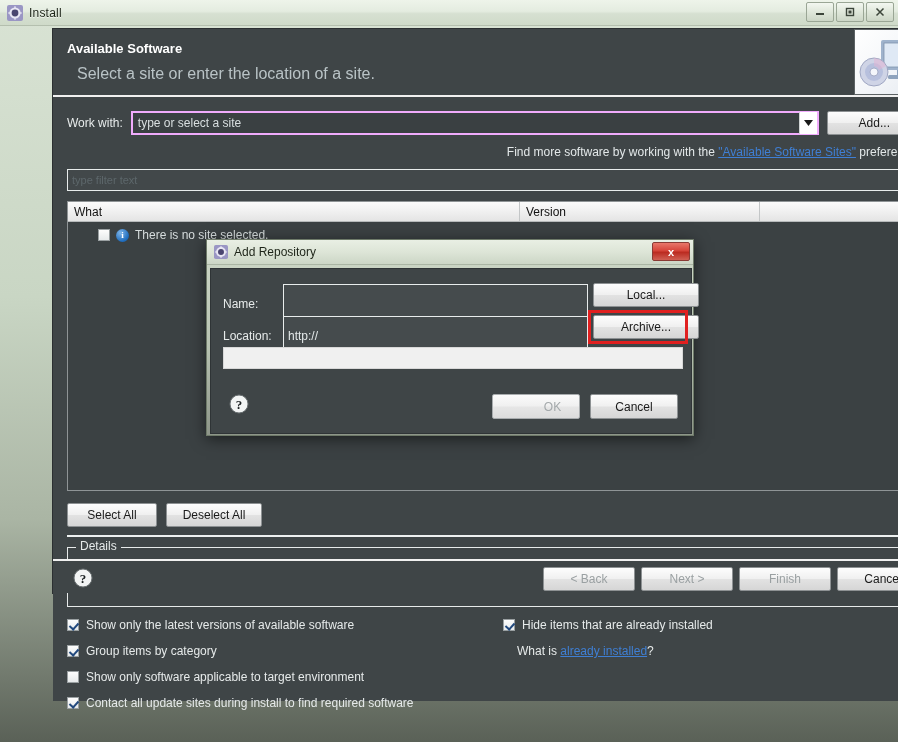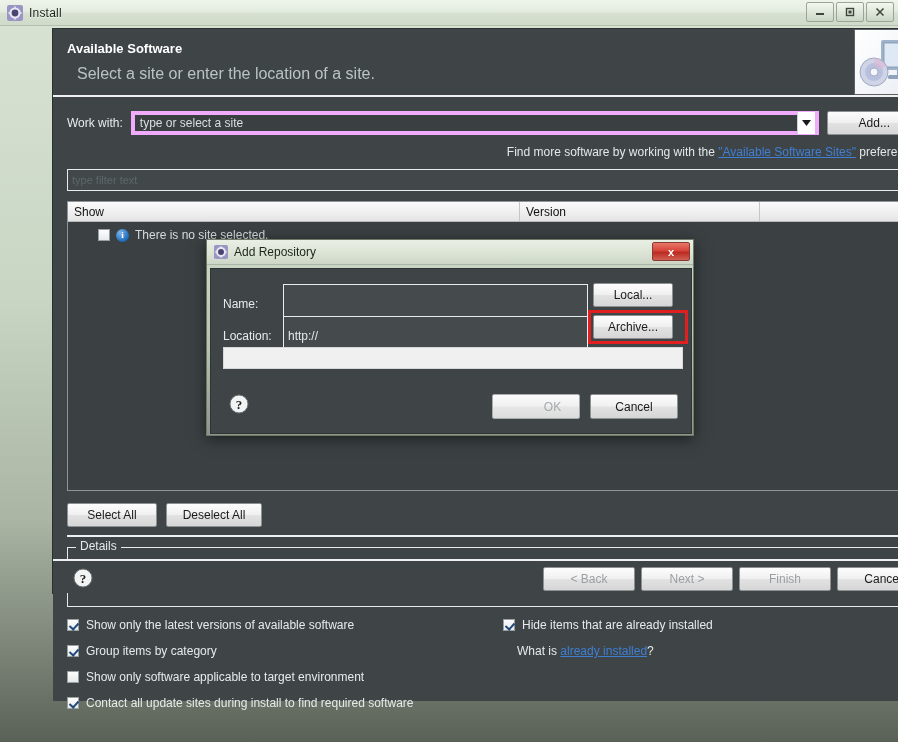--- a/index.html
+++ b/index.html
@@ -91,21 +91,21 @@
   }
   #workwith-row {
     position: absolute; left: 14px; top: 14px;
     display: flex; align-items: center; gap: 8px;
   }
   #workwith-label { font-size: 12px; color: #e8ecec; }
   #combo {
     position: relative;
     width: 688px; height: 24px;
     background: #3a4042;
-    border: 4px solid #f0abfc;
+    border: 2px solid #f0abfc;
     display: flex; align-items: center;
   }
   #combo-value {
     font-size: 12px; color: #d9dfe0;
     padding-left: 5px;
     flex: 1 1 auto;
   }
   #combo-arrow {
     width: 18px; height: 22px;
     background: #ffffff;
@@ -301,21 +301,21 @@
   .m-input {
     width: 305px; height: 40px;
     background: #454b4d;
     border: 1px solid #e8ecec;
     display: flex; align-items: center;
     padding-left: 4px;
     font-size: 12px; color: #e2e7e8;
   }
   .m-btn {
     position: absolute;
-    width: 80px; height: 24px;
+    width: 106px; height: 24px;
     font-size: 12px; color: #1a1a1a;
     background: linear-gradient(180deg,#fdfdfd 0%,#f0f0f0 48%,#e2e2e2 52%,#d6d6d6 100%);
     border: 1px solid #8d9193;
     border-radius: 2px;
     display: flex; align-items: center; justify-content: center;
     cursor: default;
   }
   #m-local { left: 382px; top: 14px; }
   #m-archive { left: 382px; top: 46px; }
   #archive-highlight {
@@ -435,21 +435,21 @@
         <span>Find more software by working with the </span><span class="link">"Available Software Sites"</span><span> preferences.</span>
       </div>
 
       <div id="filter-box">
         <span id="filter-ph">type filter text</span>
         <span id="filter-clear"></span>
       </div>
 
       <div id="table">
         <div id="table-head">
-          <div class="th c1">Show</div>
+          <div class="th c1">What</div>
           <div class="th c2">Version</div>
           <div class="th c3"></div>
         </div>
         <div id="table-body">
           <div id="empty-row">
             <span class="cbox plain"></span>
             <span class="info-icon">i</span>
             <span>There is no site selected.</span>
           </div>
         </div>

